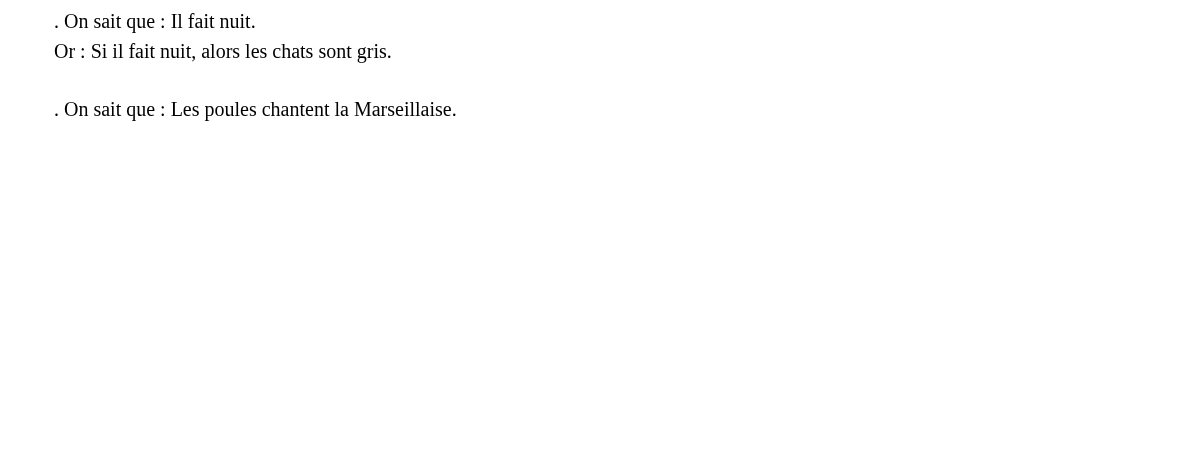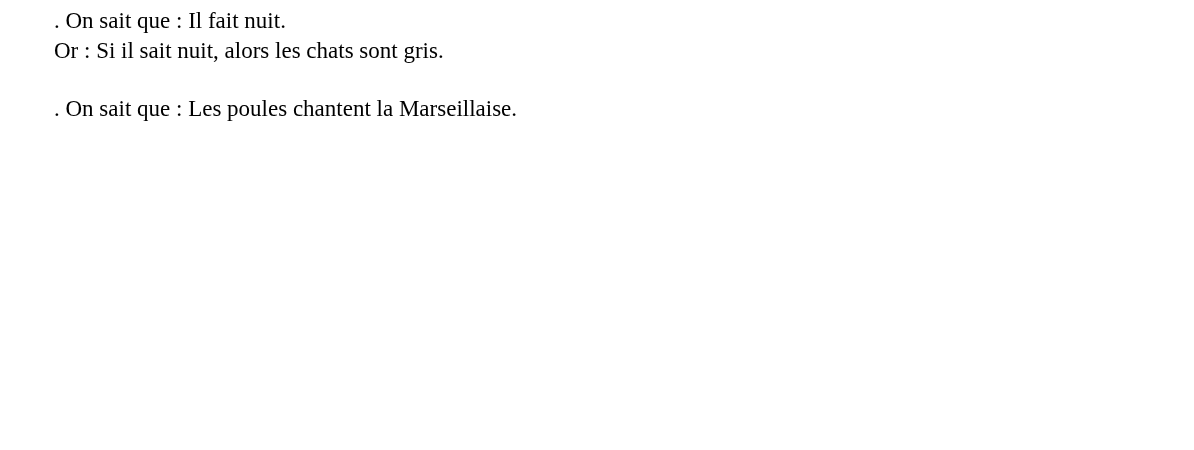--- a/index.html
+++ b/index.html
@@ -18,33 +18,33 @@
     padding: 6px 0 0 54px;
   }
   .syllogism {
     margin-bottom: 28px;
   }
   .syllogism:last-child {
     margin-bottom: 0;
     margin-top: 25px;
   }
   .line {
-    font-size: 23px;
+    font-size: 20px;
     line-height: 30px;
     white-space: pre;
   }
 </style>
 </head>
 <body>
 
 <div class="document">
 
   <div class="syllogism">
     <div class="line">. On sait que : Il fait nuit.</div>
-    <div class="line">Or : Si il sait nuit, alors les chats sont gris.</div>
+    <div class="line">Or : Si il fait nuit, alors les chats sont gris.</div>
   </div>
 
 
   <div class="syllogism">
   </div>
 
   <div class="syllogism">
     <div class="line">. On sait que : Les poules chantent la Marseillaise.</div>
   </div>
 

